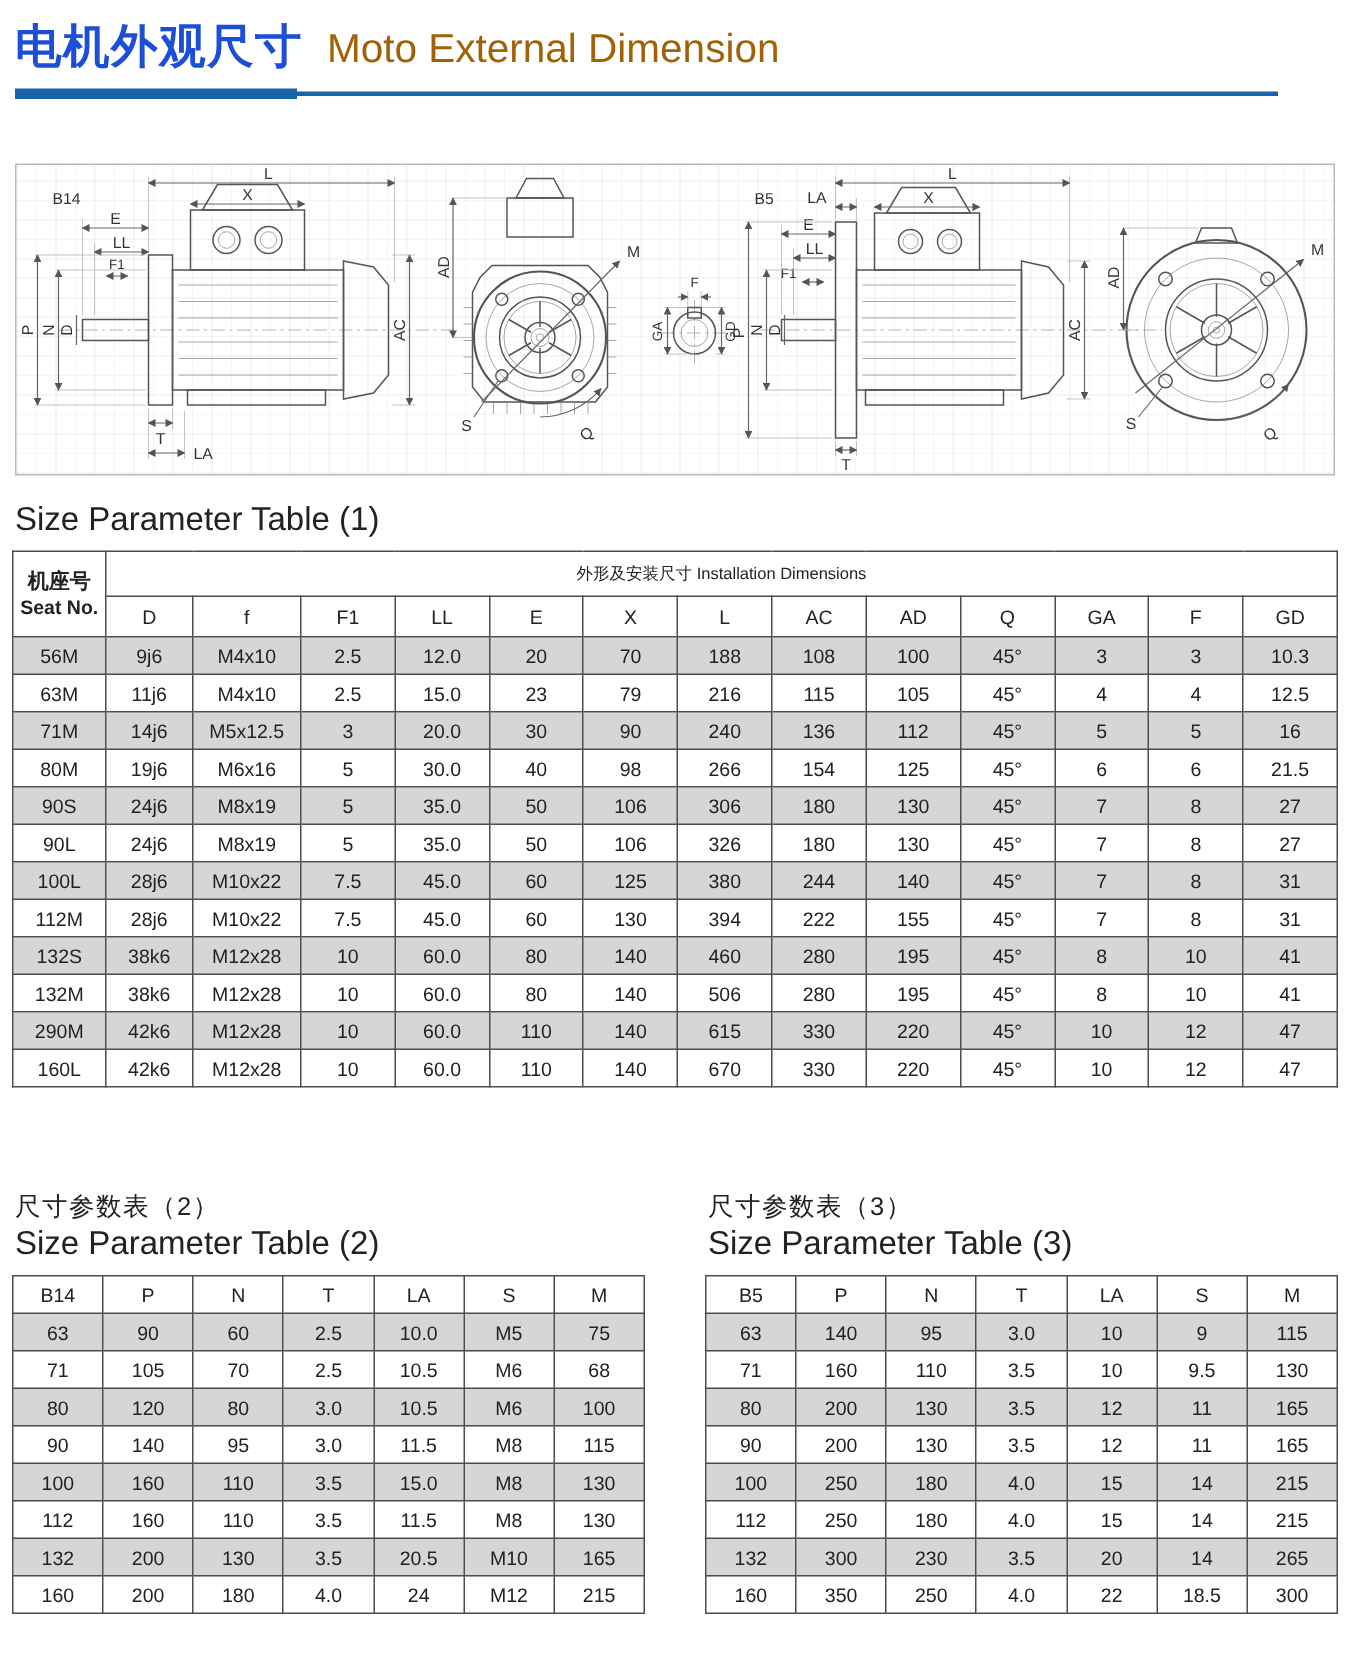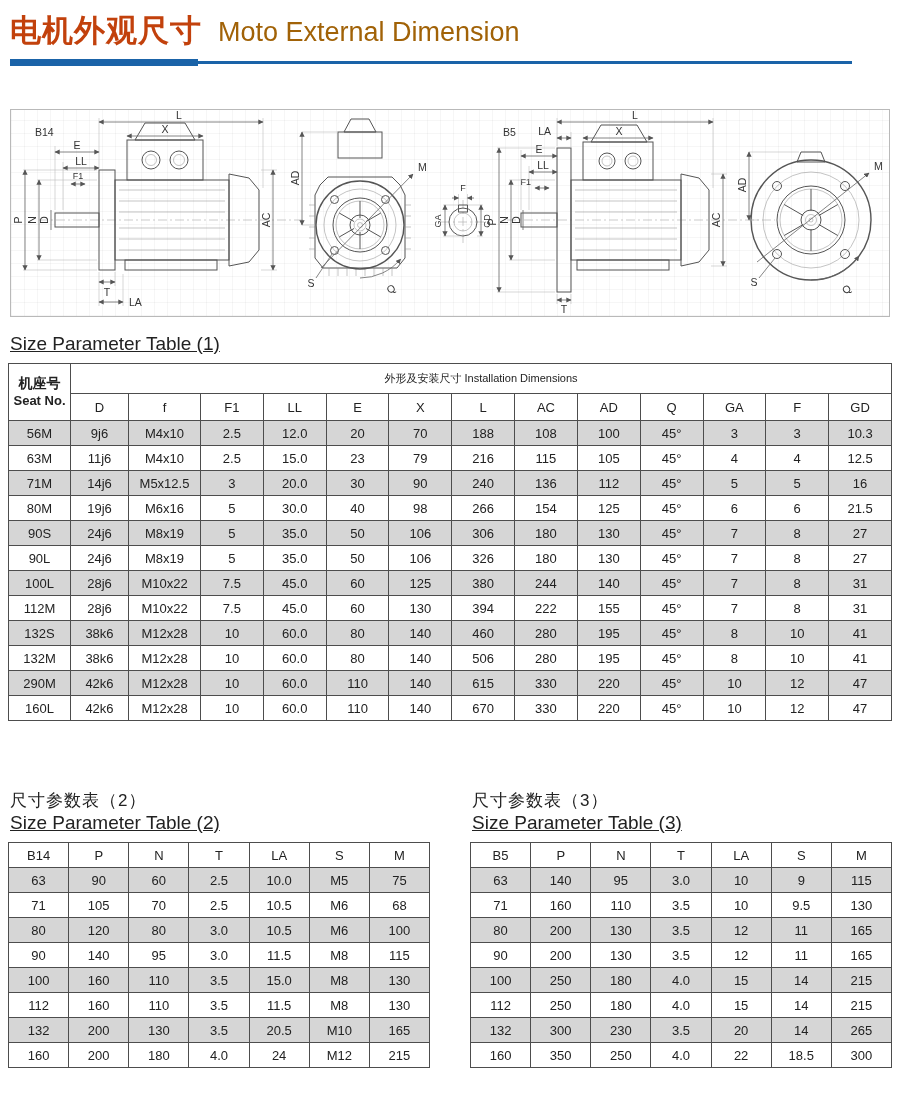--- a/index.html
+++ b/index.html
@@ -1,21 +1,21 @@
 <!DOCTYPE html>
 <html><head>
 <meta charset="utf-8">
 <style>
   * { margin:0; padding:0; box-sizing:border-box; }
   html,body { width:900px; background:#fff; font-family:"Liberation Sans", sans-serif; color:#222; }
   .page { width:900px; height:1109px; background:#fff; overflow:hidden; position:relative; padding:10px 8px 0 8px; }
 
   
   .hdr { display:flex; align-items:baseline; gap:16px; padding-left:2px; }
-  .hdr .zh { font-size:31px; font-weight:bold; color:#c2410c; letter-spacing:1px; }
+  .hdr .zh { font-size:31px; font-weight:bold; color:#1d4ed8; letter-spacing:1px; }
   .hdr .en { font-size:27px; color:#a16207; }
   .rule { position:relative; height:8px; margin-top:7px; }
   .rule .thick { position:absolute; left:2px; top:0; width:188px; height:7px; background:#1a63a8; }
   .rule .thin { position:absolute; left:190px; right:40px; top:2px; height:3px; background:#1a63a8; }
 
   
   .drawing-box { margin-top:42px; margin-left:2px; margin-right:2px; height:208px; border:1px solid #b9b9b9;
     background-image:
       repeating-linear-gradient(0deg, rgba(0,0,0,0.035) 0 1px, transparent 1px 13px),
       repeating-linear-gradient(90deg, rgba(0,0,0,0.035) 0 1px, transparent 1px 13px);
@@ -26,21 +26,21 @@
   .ln  { stroke:#555; stroke-width:1; fill:none; }
   .ln2 { stroke:#555; stroke-width:1.4; fill:none; }
   .dim { stroke:#666; stroke-width:0.8; fill:none; }
   .ext { stroke:#bdbdbd; stroke-width:0.6; fill:none; }
   .cl  { stroke:#aaa; stroke-width:0.6; stroke-dasharray:9 3 2 3; fill:none; }
   .thin{ stroke:#888; stroke-width:0.5; fill:none; }
 
   
   .caption { margin:16px 0 8px 2px; }
   .caption .c-zh { font-size:17px; color:#222; letter-spacing:1px; }
-  .caption .c-en { font-size:19px; color:#222; margin-top:0;text-decoration:underline; }
+  .caption .c-en { font-size:22px; color:#222; margin-top:0; }
 
   
   table { border-collapse:collapse; width:100%; table-layout:fixed;padding-left:28px; }
   th, td { border:1px solid #4d4d4d; text-align:center; vertical-align:middle;
            font-size:13px; font-weight:normal; padding:2px 1px; height:25px; background:#fff; }
   thead th { background:#fff; }
   tbody tr:nth-child(odd) td { background:#d6d6d6; }
   .t-main { border:1.5px solid #3c3c3c; }
   .t-main thead tr.gh th { height:30px; }
   .t-main thead tr.ch th { height:27px; }

